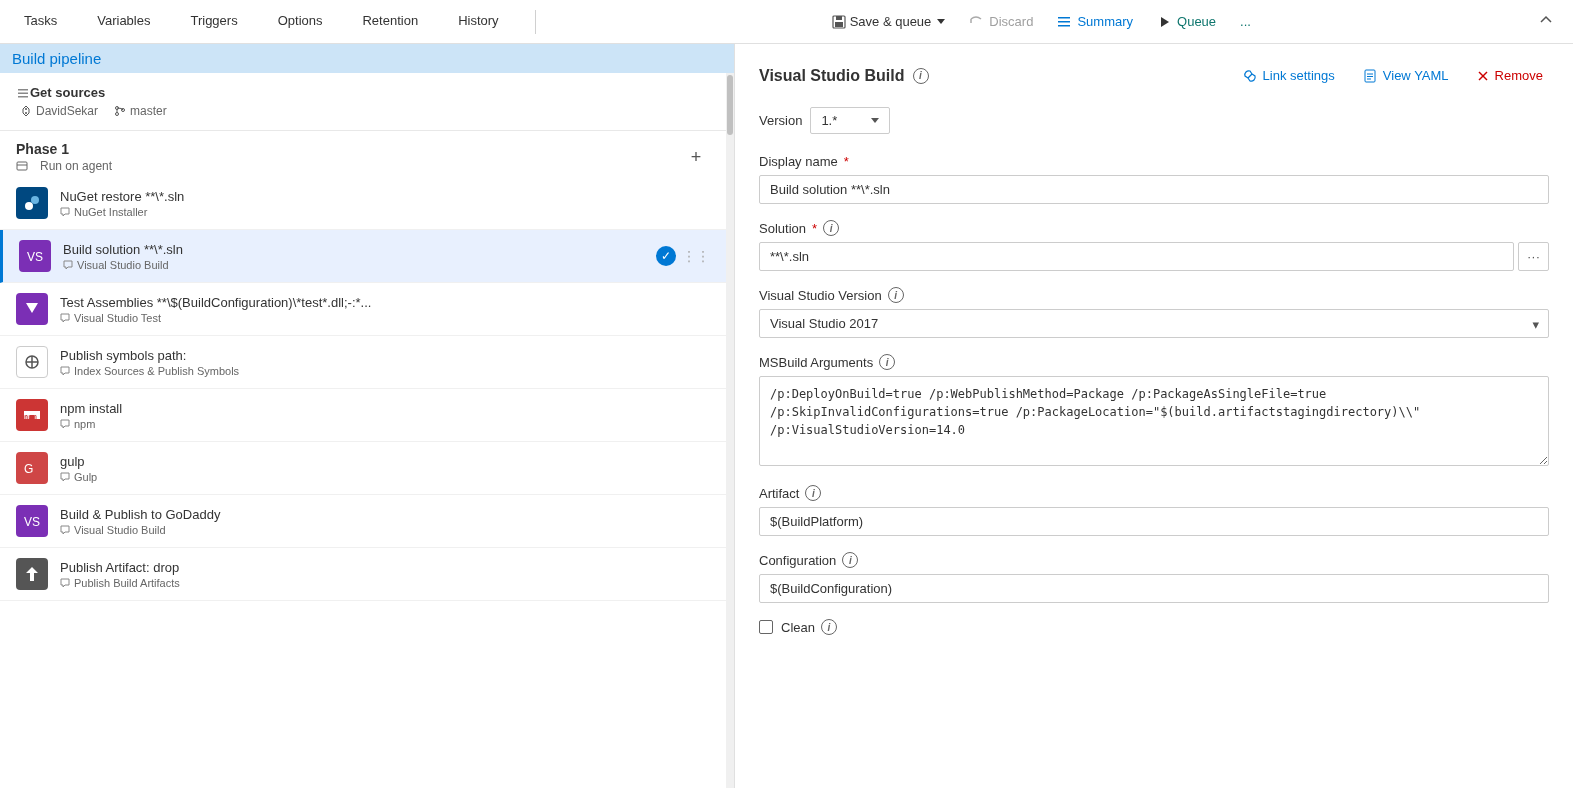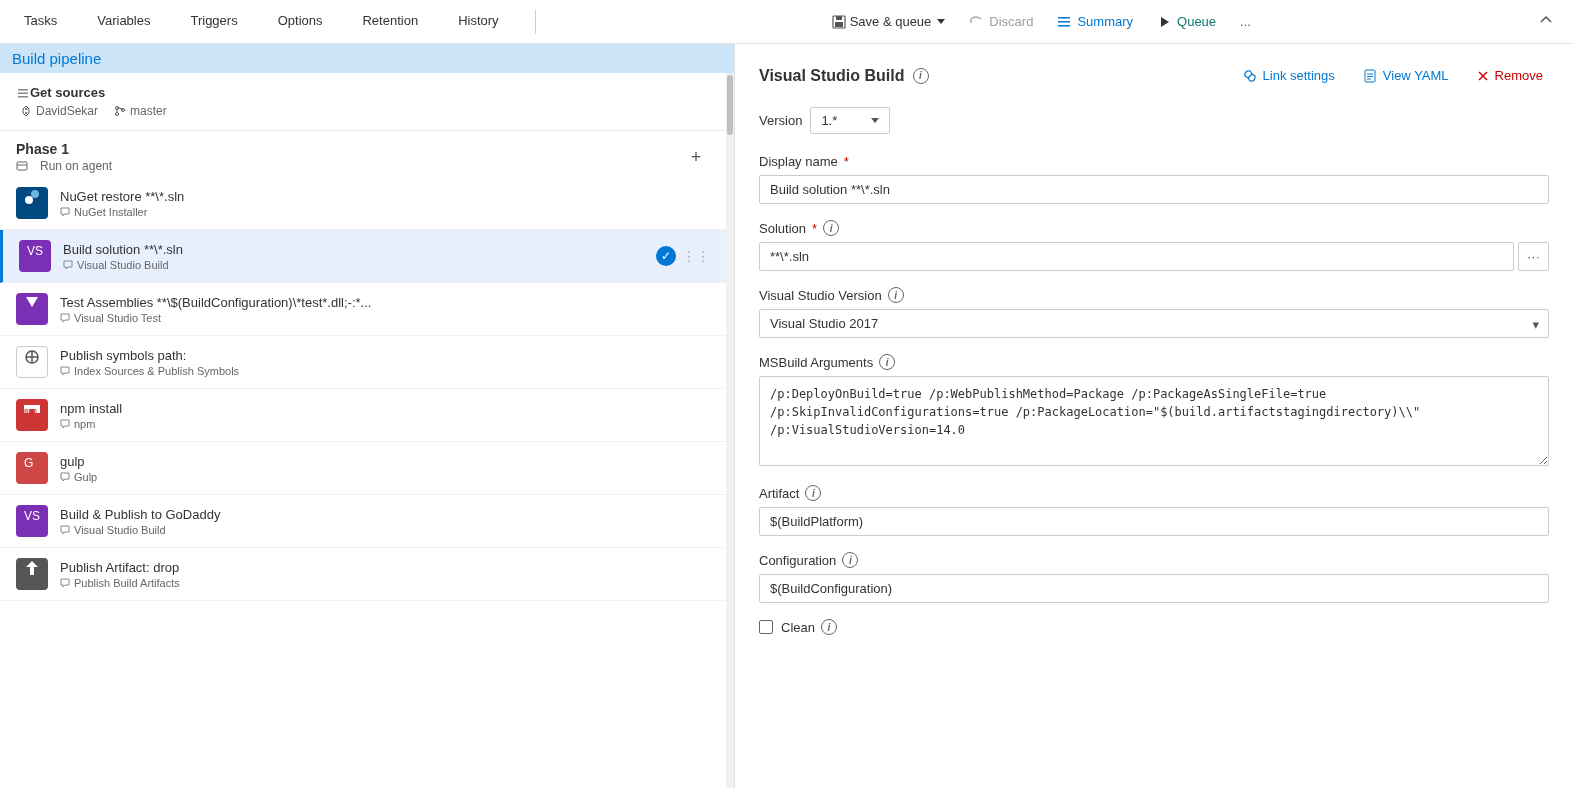--- a/index.html
+++ b/index.html
@@ -178,21 +178,21 @@
       border-bottom: 1px solid #f0f0f0;
       gap: 12px;
       position: relative;
     }
     .task-item.selected { background: #e8f0fe; border-left: 3px solid #0078d4; }
     .task-icon {
       width: 32px;
       height: 32px;
       border-radius: 4px;
       display: flex;
-      align-items: flex-start;
+      align-items: center;
       justify-content: center;
       flex-shrink: 0;
       font-size: 18px;
     }
     .task-info { flex: 1; min-width: 0; }
     .task-name {
       font-size: 13px;
       font-weight: 500;
       color: #333;
       white-space: nowrap;

